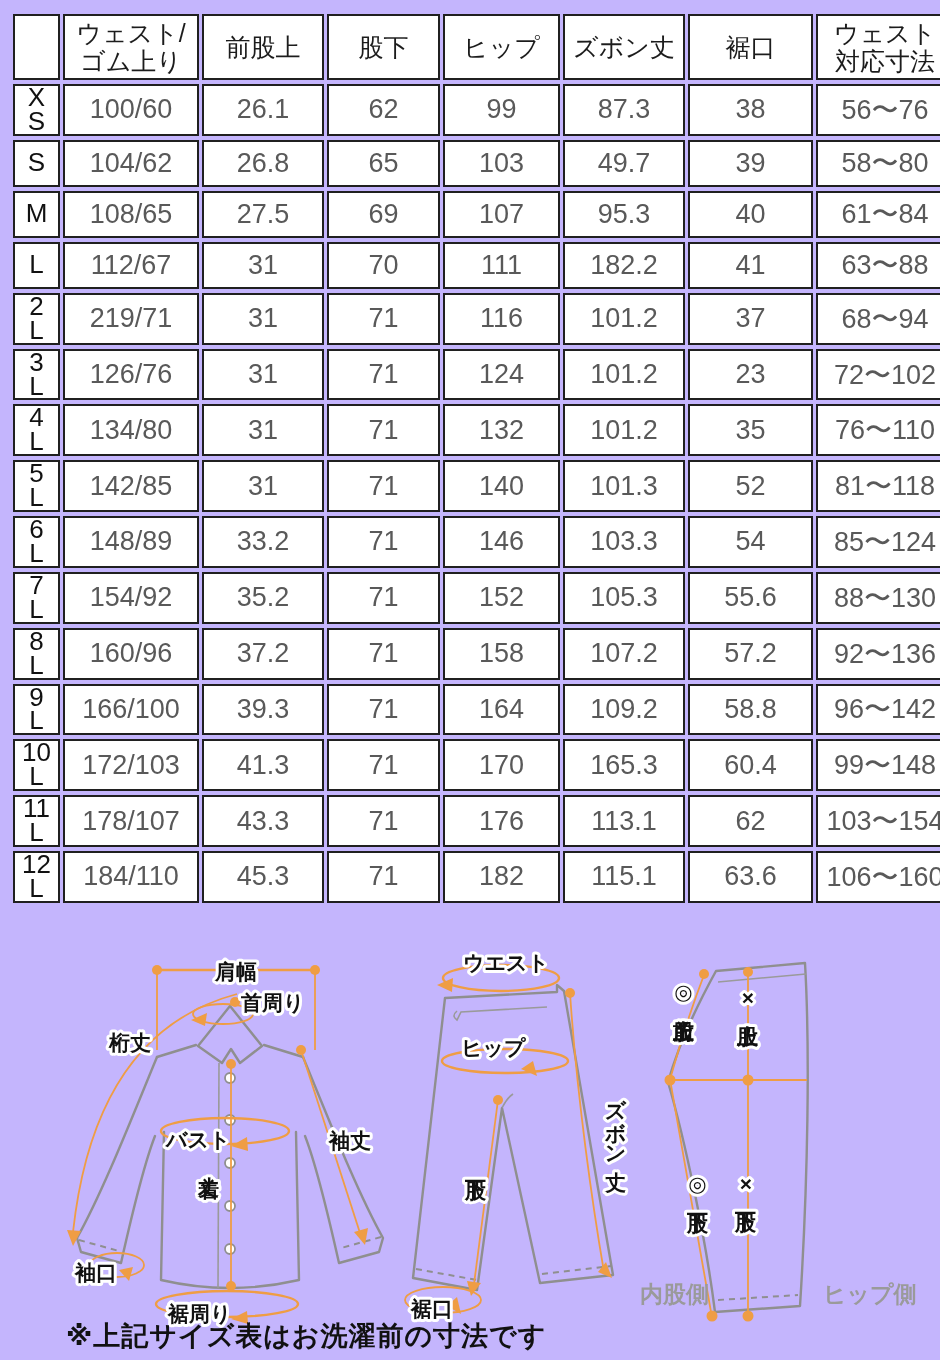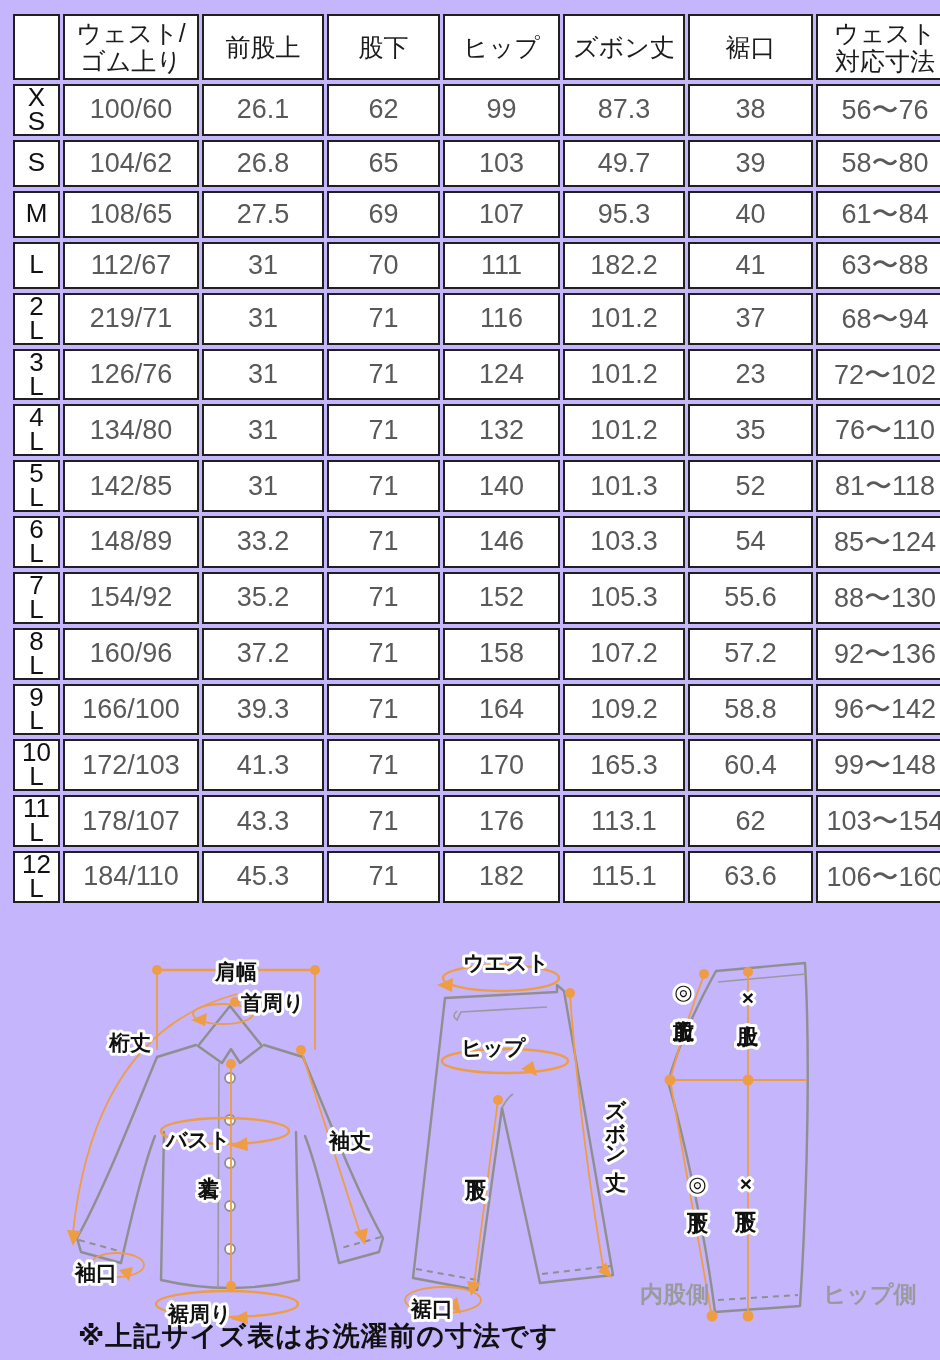--- a/index.html
+++ b/index.html
@@ -42,21 +42,21 @@
   .meas-thin { fill:none; stroke:#ef9d44; stroke-width:1.8; }
   .dot  { fill:#ef9d44; }
   .ah   { fill:#ef9d44; }
   .lbl  { font-family:"Liberation Sans","DejaVu Sans",sans-serif; font-size:21px; font-weight:bold;
           fill:#111; paint-order:stroke; stroke:#ffffff; stroke-width:6px; stroke-linejoin:round; }
   .lbl-v { writing-mode:vertical-rl; text-orientation:upright; }
   .lbl-gray { font-size:23px; fill:#9a9a9a; stroke:none; }
 
   .note {
     position:absolute; left:66px; top:1318px;
-    font-size:27px; font-weight:bold; color:#111; letter-spacing:1px;margin-left:12px;
+    font-size:27px; font-weight:bold; color:#111; letter-spacing:1px;
   }
 </style>
 </head>
 <body>
 
 <div class="page">
 
   <table class="size-table">
     <colgroup>
       <col style="width:47px">

